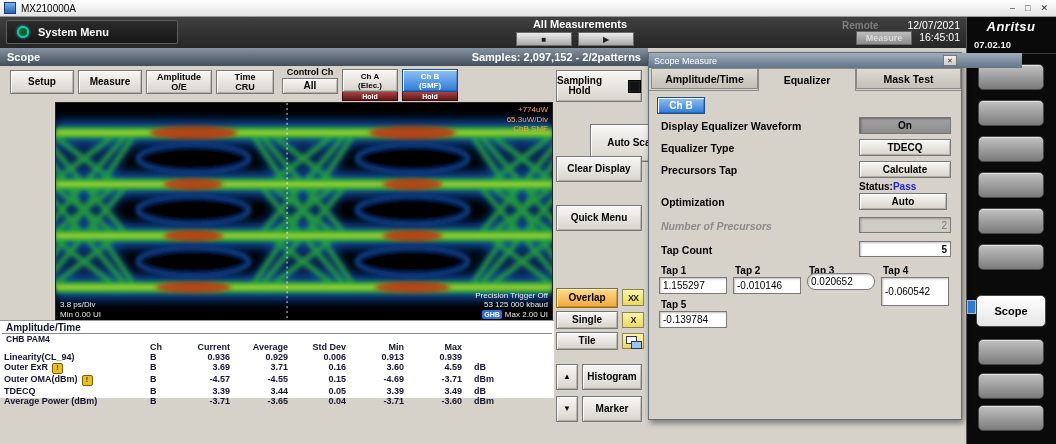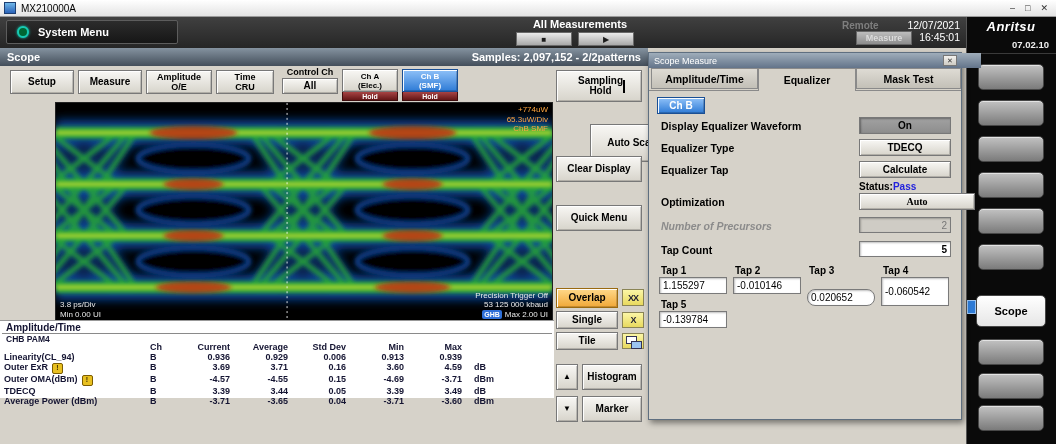--- a/index.html
+++ b/index.html
@@ -22,21 +22,21 @@
   .allmeas{left:512px;top:18px;width:136px;color:#fff;font-weight:bold;font-size:11px;text-align:center;}
   .measbtn{top:32px;width:56px;height:14px;background:linear-gradient(#ececec,#a9a9a9);
     border:1px solid #6a6a6a;font-size:8px;display:flex;align-items:center;justify-content:center;color:#1b1b1b;}
   .remote{left:842px;top:20px;color:#7e7e7e;font-size:10px;font-weight:bold;}
   .measurebadge{left:856px;top:31px;width:56px;height:14px;background:linear-gradient(#bdbdbd,#8d8d8d);
     border:1px solid #666;color:#dcdcdc;font-size:9px;font-weight:bold;display:flex;align-items:center;justify-content:center;}
   .clock{color:#fff;font-size:10.5px;text-align:right;width:62px;left:898px;}
   
   .rightcol{left:966px;top:17px;width:90px;height:427px;background:#0a0a0a;border-left:1px solid #555;}
   .logo{left:966px;top:19px;width:90px;text-align:center;color:#fff;font-size:13px;font-weight:bold;font-style:italic;letter-spacing:0.5px;}
-  .version{left:974px;top:39px;color:#eee;font-size:9.5px;font-weight:bold;margin-left:38px;}
+  .version{left:974px;top:39px;color:#eee;font-size:9.5px;font-weight:bold;}
   .colsep{left:966px;top:53px;width:90px;border-top:1px solid #3a3a3a;}
   .fkey{left:978px;width:66px;height:26px;border-radius:5px;border:1px solid #474747;
     background:linear-gradient(#c2c2c2,#7b7b7b);box-shadow:inset 0 1px 0 rgba(255,255,255,.55);}
   .fkey.scope{left:976px;width:70px;height:32px;background:linear-gradient(#ffffff,#e6e6e6);
     color:#000;font-weight:bold;font-size:11px;display:flex;align-items:center;justify-content:center;}
   .miniblue{left:967px;width:9px;height:14px;background:#2e7bd6;border:1px solid #9cc4f0;}
   
   .scopebar{left:0;top:48px;width:648px;height:18px;background:linear-gradient(#8593a0,#434e5a);
     color:#fff;display:flex;align-items:center;font-size:11px;font-weight:bold;padding:0 7px;}
   .samples{margin-left:auto;}
@@ -72,21 +72,21 @@
     font-size:9px;line-height:9px;font-weight:bold;color:#141432;row-gap:1px;}
   .mtable .r{text-align:right;padding-right:8px;}
   .mtable .c{}
   .mtable .u{padding-left:4px;text-align:left;}
   .warn{display:inline-block;width:9px;height:9px;background:#e8c020;border:1px solid #7c5c00;
     border-radius:2px;font-size:7px;line-height:8px;text-align:center;color:#402f00;margin-left:4px;}
   .tablebg{left:0;top:320px;width:554px;height:78px;background:#fff;border-top:1px solid #999;}
   
   .dialog{left:648px;top:52px;width:314px;height:368px;background:#d6d2c9;border:1px solid #5f6f80;
     box-shadow:2px 3px 6px rgba(0,0,0,.45);}
-  .dlg-title{left:0;top:0;width:332px;height:15px;background:linear-gradient(#9fadba,#63748a);
+  .dlg-title{left:0;top:0;width:373px;height:15px;background:linear-gradient(#9fadba,#63748a);
     color:#fff;font-size:9px;display:flex;align-items:center;padding:0 5px;}
   .dlg-close{left:294px;top:2px;width:14px;height:11px;background:linear-gradient(#f2f1ee,#cfccc4);
     border:1px solid #777;font-size:7px;display:flex;align-items:center;justify-content:center;color:#333;}
   .tab{top:15px;height:21px;background:linear-gradient(#dedbd4,#c3c0b7);border:1px solid #8a8a8a;
     display:flex;align-items:center;justify-content:center;font-size:10.5px;font-weight:bold;color:#000;z-index:1;}
   .tab.active{height:23px;background:#d6d2c9;z-index:3;border-bottom:none;}
   .dlg-sep{left:0;top:37px;width:312px;border-top:1px solid #8a8a8a;z-index:2;}
   .dlabel{font-size:10.5px;font-weight:bold;color:#000;}
   .dlabel.dis{color:#8b8b8b;font-style:italic;}
   .field{background:#fff;border:1px solid #7a7a7a;box-shadow:inset 1px 1px 2px rgba(0,0,0,.25);
@@ -215,21 +215,21 @@
     </div>
     <div class="eyetext" style="right:4px;bottom:2px;text-align:right;color:#e8e8e8;">
       <div>Precision Trigger Off</div>
       <div>53 125 000 kbaud</div>
       <div>
         <span class="badge">GHB</span><span>Max 2.00 UI</span>
       </div>
     </div>
   </div>
 
-  <div class="a btn pre" style="left:556px;top:70px;width:86px;height:32px;justify-content:space-between;padding:0 21px;">
+  <div class="a btn pre" style="left:556px;top:70px;width:86px;height:32px;justify-content:space-between;padding:0 0;">
     <span class="pre">Sampling
 Hold</span>
     <span class="holdled"></span>
   </div>
   <div class="a btn" style="left:556px;top:124px;width:86px;height:38px;margin-left:34px;">Auto Scale</div>
   <div class="a btn" style="left:556px;top:156px;width:86px;height:26px;">Clear Display</div>
   <div class="a btn" style="left:556px;top:205px;width:86px;height:26px;">Quick Menu</div>
   <div class="a btn sel-orange" style="left:556px;top:288px;width:62px;height:20px;">Overlap</div>
   <div class="a icobox" style="left:622px;top:289px;width:22px;height:17px;">XX</div>
   <div class="a btn" style="left:556px;top:311px;width:62px;height:18px;">Single</div>
@@ -315,43 +315,43 @@
     <div class="a tab" style="left:207px;width:105px;">Mask Test</div>
 
     <div class="a btn blue" style="left:8px;top:44px;width:48px;height:17px;">Ch B</div>
 
     <div class="a dlabel" style="left:12px;top:67px;">Display Equalizer Waveform</div>
     <div class="a btn pressed" style="left:210px;top:64px;width:92px;height:17px;">On</div>
 
     <div class="a dlabel" style="left:12px;top:89px;">Equalizer Type</div>
     <div class="a btn" style="left:210px;top:86px;width:92px;height:17px;">TDECQ</div>
 
-    <div class="a dlabel" style="left:12px;top:111px;">Equalizer Tap</div>
+    <div class="a dlabel" style="left:12px;top:111px;">Precursors Tap</div>
     <div class="a btn" style="left:210px;top:108px;width:92px;height:17px;">Calculate</div>
 
     <div class="a statusline" style="left:210px;top:128px;">
       <span>Status:</span><span class="pass">Pass</span>
     </div>
 
     <div class="a dlabel" style="left:12px;top:143px;">Optimization</div>
-    <div class="a btn" style="left:210px;top:140px;width:116px;height:17px;font-family:Liberation Serif, serif;">Auto</div>
+    <div class="a btn" style="left:210px;top:140px;width:88px;height:17px;">Auto</div>
 
     <div class="a dlabel dis" style="left:12px;top:167px;">Number of Precursors</div>
     <div class="a field dis" style="left:210px;top:164px;width:92px;height:16px;">2</div>
 
     <div class="a dlabel" style="left:12px;top:191px;">Tap Count</div>
     <div class="a field rt" style="left:210px;top:188px;width:92px;height:16px;">5</div>
 
     <div class="a dlabel" style="left:12px;top:212px;font-size:10px;">Tap 1</div>
     <div class="a dlabel" style="left:86px;top:212px;font-size:10px;">Tap 2</div>
     <div class="a dlabel" style="left:160px;top:212px;font-size:10px;">Tap 3</div>
     <div class="a dlabel" style="left:234px;top:212px;font-size:10px;">Tap 4</div>
 
     <div class="a field" style="left:10px;top:224px;width:68px;height:17px;">1.155297</div>
     <div class="a field" style="left:84px;top:224px;width:68px;height:17px;">-0.010146</div>
-    <div class="a field" style="left:158px;top:236px;width:68px;height:17px;border-radius:8px;">0.020652</div>
+    <div class="a field" style="left:158px;top:220px;width:68px;height:17px;border-radius:8px;">0.020652</div>
     <div class="a field" style="left:232px;top:224px;width:68px;height:29px;">-0.060542</div>
 
     <div class="a dlabel" style="left:12px;top:246px;font-size:10px;">Tap 5</div>
     <div class="a field" style="left:10px;top:258px;width:68px;height:17px;">-0.139784</div>
   </div>
 
 </div>
 
 </body></html>

